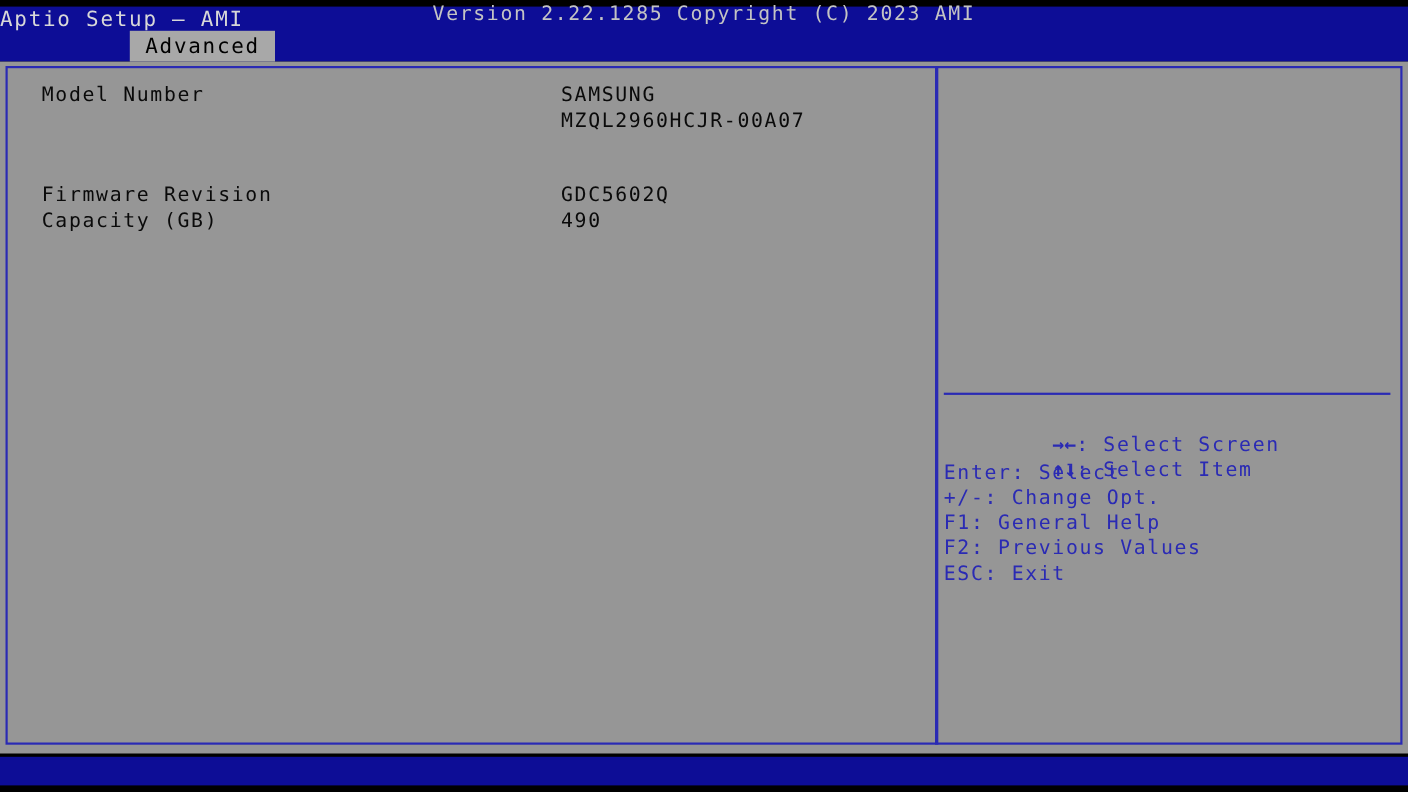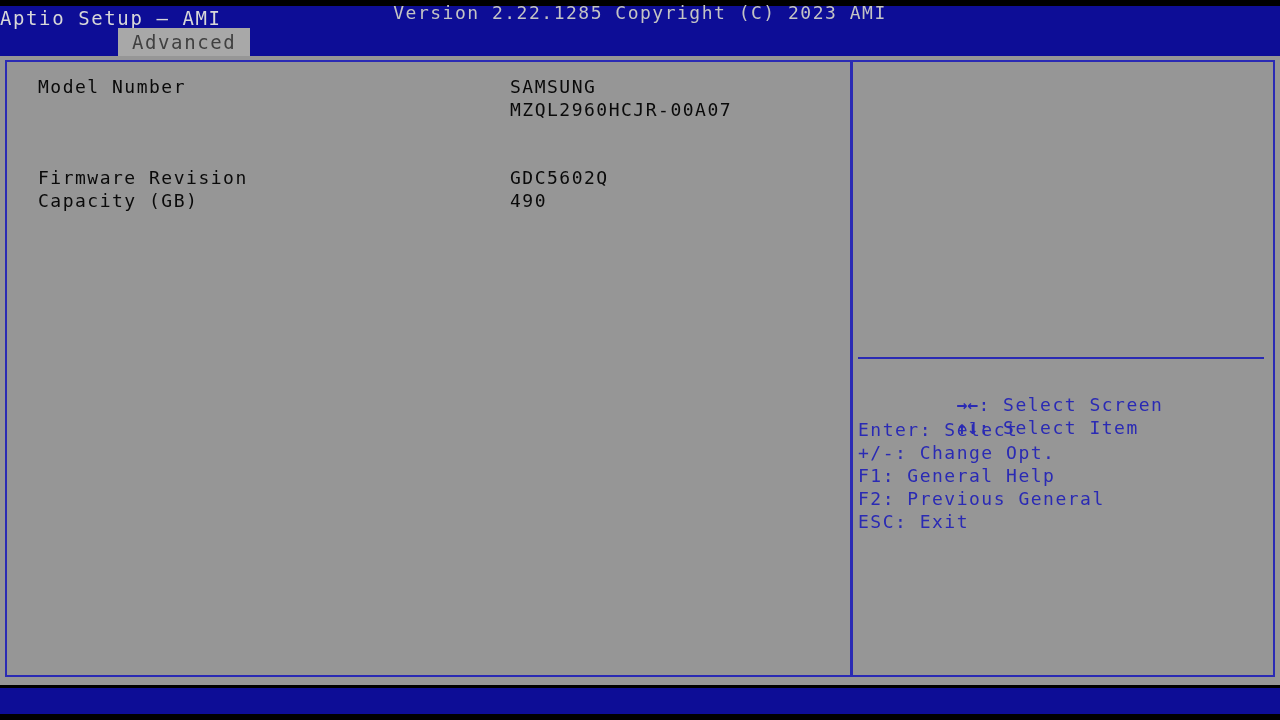--- a/index.html
+++ b/index.html
@@ -48,21 +48,21 @@
     width: 1280px;
     height: 28px;
   }
   .tab {
     position: absolute;
     left: 118px;
     top: 0;
     height: 28px;
     padding: 0 14px;
     background: #a8a8a8;
-    color: #404040;
+    color: #000000;
     font-size: 19px;
     letter-spacing: 1.6px;
     line-height: 28px;
     white-space: pre;
   }
 
   
   .body-bg {
     position: absolute;
     left: 0;
@@ -231,21 +231,21 @@
         <span class="glyph">→←</span><span>: Select Screen</span>
       </div>
 
       <div class="help-line">
         <span class="glyph">↑↓</span><span>: Select Item</span>
       </div>
 
       <div class="help-line">Enter: Select</div>
       <div class="help-line">+/-: Change Opt.</div>
       <div class="help-line">F1: General Help</div>
-      <div class="help-line">F2: Previous General</div>
+      <div class="help-line">F2: Previous Values</div>
       <div class="help-line">ESC: Exit</div>
 
     </div>
   </div>
 
   <div class="footer-bar"></div>
   <div class="footer-text">Version 2.22.1285 Copyright (C) 2023 AMI</div>
 
 </div>
 

